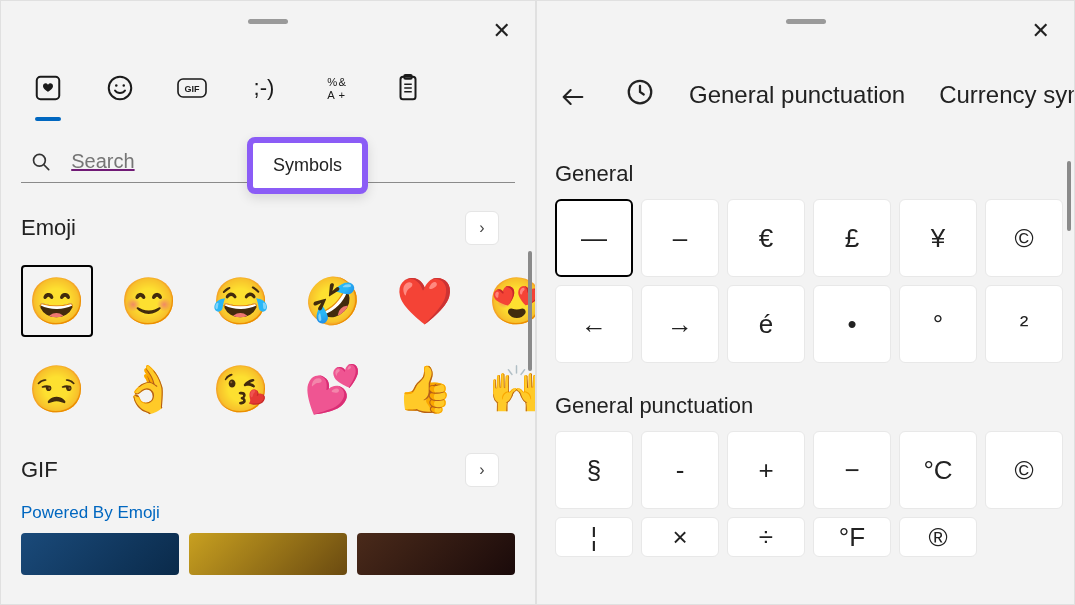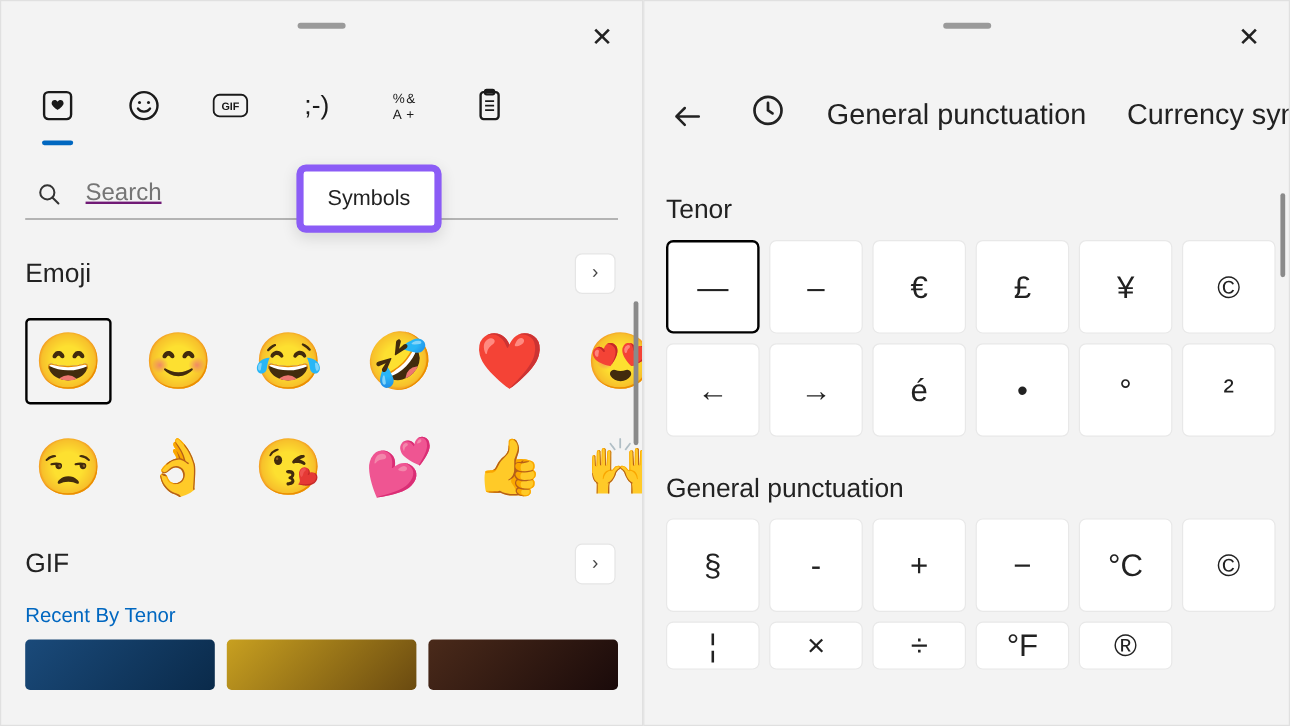--- a/index.html
+++ b/index.html
@@ -107,21 +107,21 @@
     color: #701a75;
     outline: none;
     width: 100%;
     text-decoration: underline;
   }
 
   .section-row {
     display: flex;
     align-items: center;
     justify-content: space-between;
-    padding: 28px 22px 10px 20px;
+    padding: 28px 36px 10px 20px;
     gap: 26px;
   }
   .section-row h3 {
     margin: 0;
     font-size: 22px;
     font-weight: 400;
     color: #222;
   }
   .chev-btn {
     width: 34px;
@@ -336,21 +336,21 @@
       <div class="emoji-cell">👍</div>
       <div class="emoji-cell">🙌</div>
     </div>
 
     <div class="section-row">
       <h3>GIF</h3>
       <button class="chev-btn">
           <span>›</span>
         </button>
     </div>
-    <div class="gif-link">Recent By Tenor</div>
+    <div class="gif-link">Powered By Emoji</div>
     <div class="gif-row">
       <div class="gif-thumb a"></div>
       <div class="gif-thumb b"></div>
       <div class="gif-thumb c"></div>
     </div>
 
     <div class="scroll-ind"></div>
   </div>
 
   <div class="panel right">
@@ -366,21 +366,21 @@
       <div class="htab icon selected">
         <svg viewBox="0 0 24 24">
             <circle cx="12" cy="12" r="9" fill="none" stroke="currentColor" stroke-width="1.8"></circle>
             <path d="M12 7v5l3 2" fill="none" stroke="currentColor" stroke-width="1.8" stroke-linecap="round"></path>
           </svg>
       </div>
       <div class="htab">General punctuation</div>
       <div class="htab">Currency symbols</div>
     </div>
 
-    <div class="r-section-title">Tenor</div>
+    <div class="r-section-title">General</div>
     <div class="sym-grid">
       <div class="sym-cell selected">—</div>
       <div class="sym-cell">–</div>
       <div class="sym-cell">€</div>
       <div class="sym-cell">£</div>
       <div class="sym-cell">¥</div>
       <div class="sym-cell">©</div>
       <div class="sym-cell">←</div>
       <div class="sym-cell">→</div>
       <div class="sym-cell">é</div>

